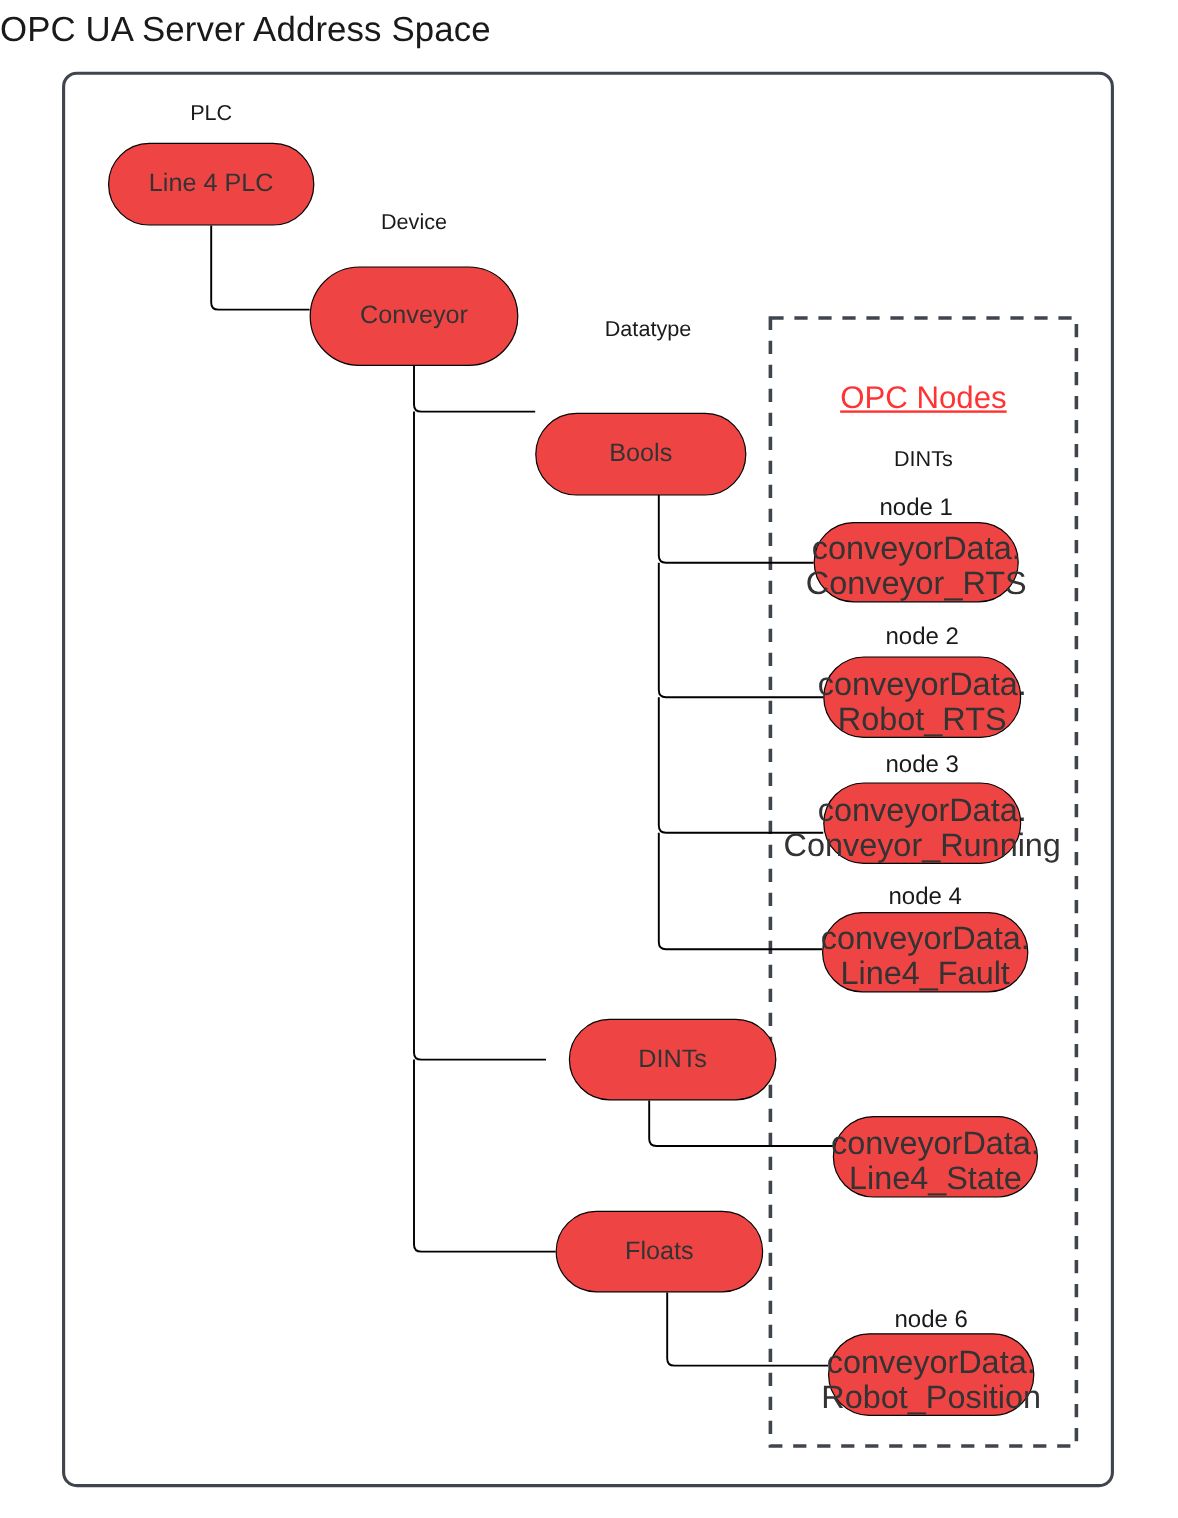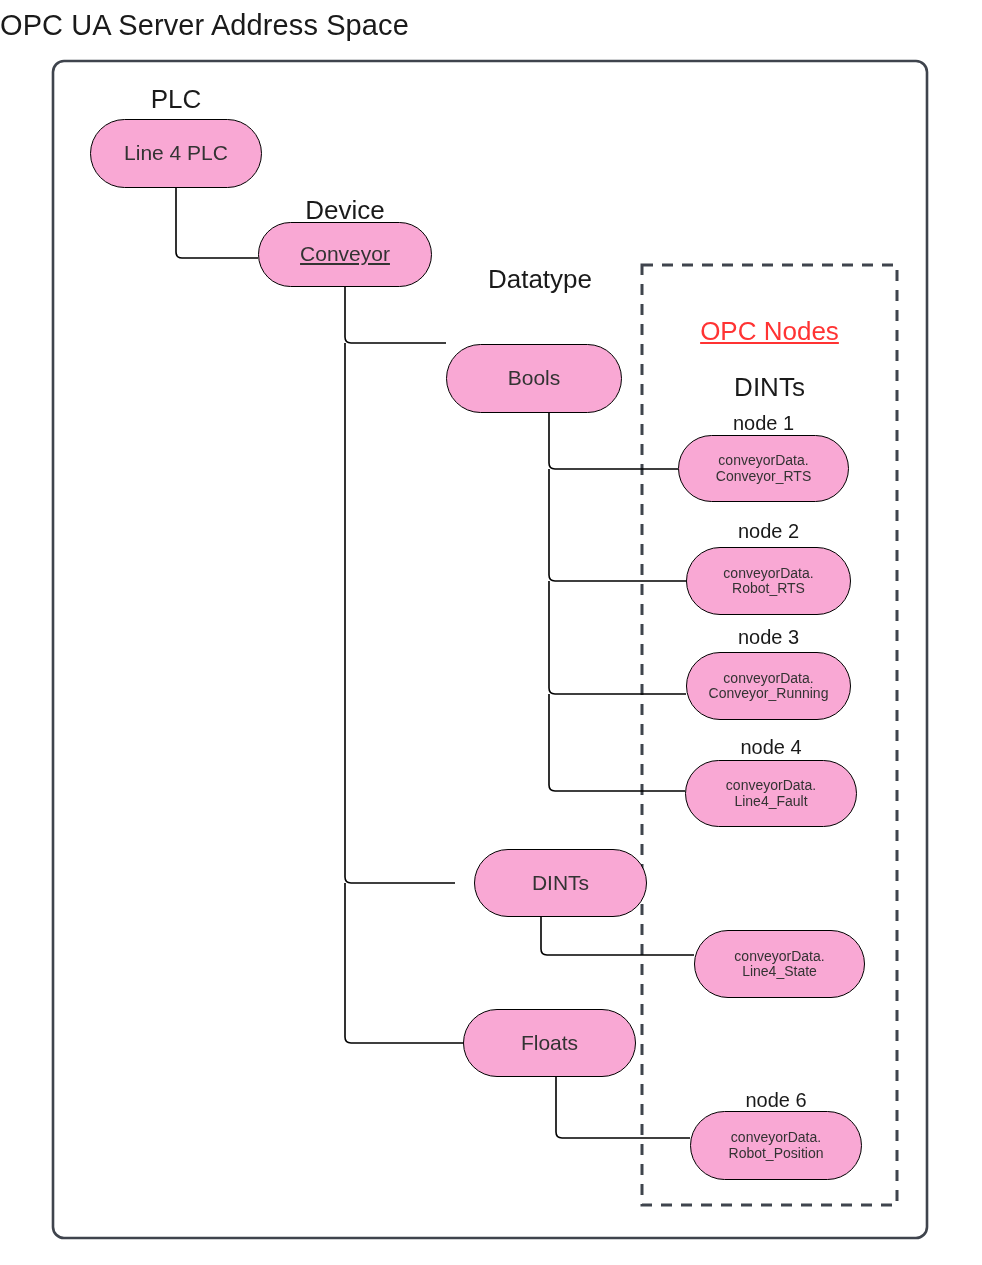--- a/index.html
+++ b/index.html
@@ -10,40 +10,40 @@
   }
   #canvas{position:absolute;inset:0;width:982px;height:1265px;}
   svg.layer{position:absolute;left:0;top:0;width:982px;height:1265px;pointer-events:none;}
 
   .title{
     position:absolute;left:0;top:9px;width:982px;text-align:left;
     font-size:29px;color:#1a1a1a;letter-spacing:0.1px;
   }
 
   .grouplabel{
-    position:absolute;font-size:26px;color:#1a1a1a;
+    position:absolute;font-size:18px;color:#1a1a1a;
     text-align:center;white-space:nowrap;
   }
   .nodelabel{
     position:absolute;font-size:20px;color:#1a1a1a;
     text-align:center;white-space:nowrap;
   }
   .redlabel{
     position:absolute;font-size:26px;color:#ff3333;
     text-align:center;white-space:nowrap;text-decoration:underline;
   }
 
   .pill{
-    position:absolute;background:#f9a8d4;
+    position:absolute;background:#ef4444;
     border:1.6px solid #000000;border-radius:999px;
     display:flex;align-items:center;justify-content:center;
     box-sizing:border-box;text-align:center;
     font-size:21px;color:#333333;line-height:1.08;
   }
-  .pill.two-line{font-size:14px;}
+  .pill.two-line{font-size:27px;justify-content:flex-end;}
   .pill .txt{display:block;white-space:nowrap;}
   .pill.overflow{overflow:visible;}
 </style>
 </head>
 <body>
 
 <div id="canvas">
 
   <div class="title">OPC UA Server Address Space</div>
 
@@ -67,33 +67,33 @@
       <path d="M 549 694 L 549 785 Q 549 791 555 791 L 685 791"></path>
 
       <path d="M 541 917 L 541 949 Q 541 955 547 955 L 694 955"></path>
 
       <path d="M 556 1077 L 556 1132 Q 556 1138 562 1138 L 690 1138"></path>
     </g>
   </svg>
 
   <div class="grouplabel" style="left:126px;top:84px;width:100px;">PLC</div>
 
-  <div class="grouplabel" style="left:285px;top:175px;width:120px;margin-top:20px;">Device</div>
+  <div class="grouplabel" style="left:285px;top:175px;width:120px;">Device</div>
 
   <div class="grouplabel" style="left:460px;top:264px;width:160px;">Datatype</div>
 
   <div class="redlabel" style="left:642px;top:316px;width:255px;">OPC Nodes</div>
 
   <div class="grouplabel" style="left:642px;top:372px;width:255px;">DINTs</div>
 
   <div class="pill" style="left:90px;top:119px;width:172px;height:69px;">
     <span class="txt">Line 4 PLC</span>
   </div>
 
-  <div class="pill" style="left:258px;top:222px;width:174px;height:65px;text-decoration:underline;">
+  <div class="pill" style="left:258px;top:222px;width:174px;height:83px;">
     <span class="txt">Conveyor</span>
   </div>
 
   <div class="pill" style="left:446px;top:309px;width:176px;height:69px;margin-top:35px;">
     <span class="txt">Bools</span>
   </div>
 
   <div class="pill" style="left:474px;top:849px;width:173px;height:68px;">
     <span class="txt">DINTs</span>
   </div>

